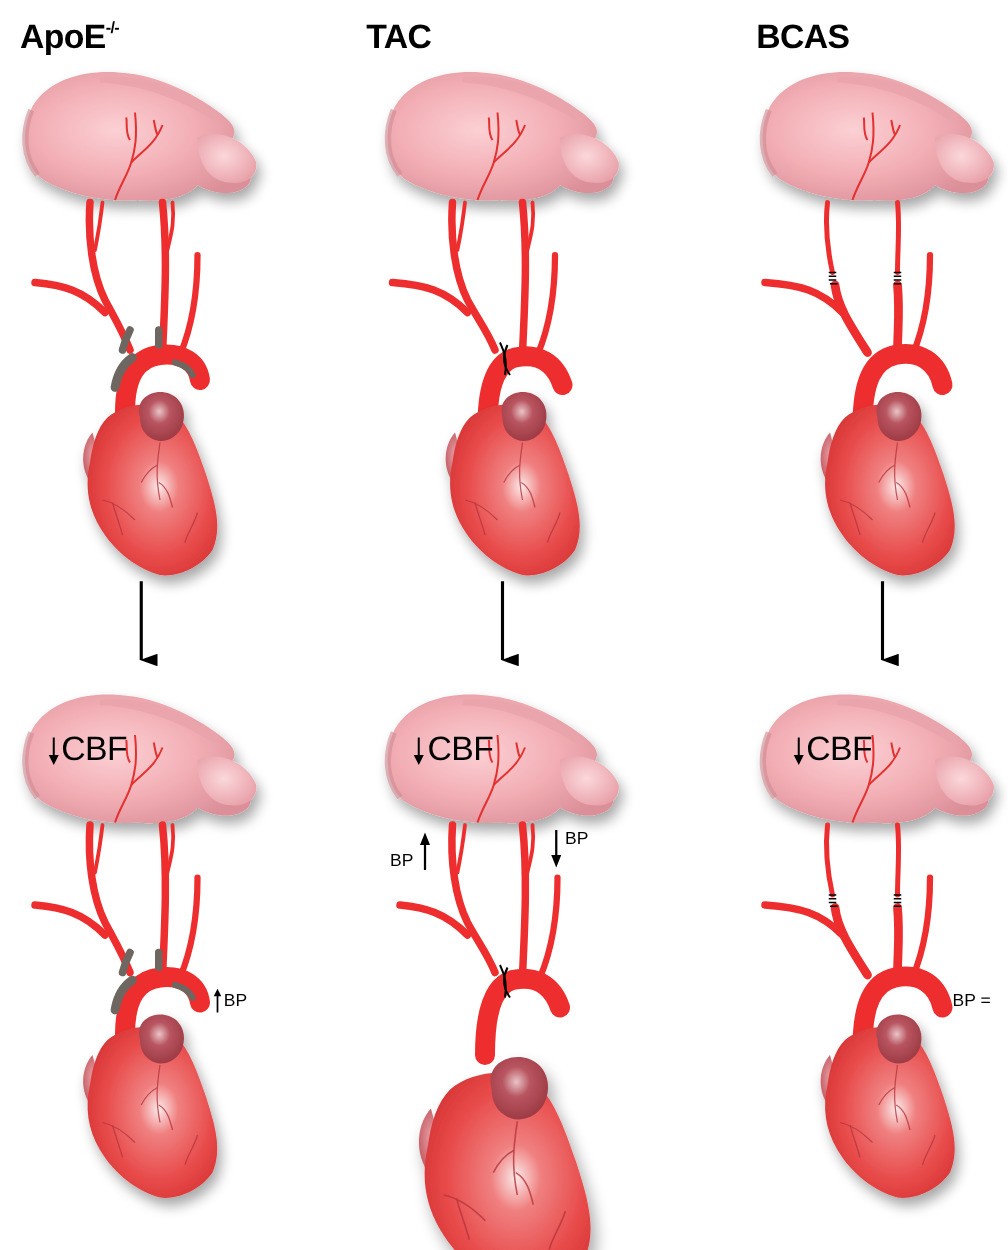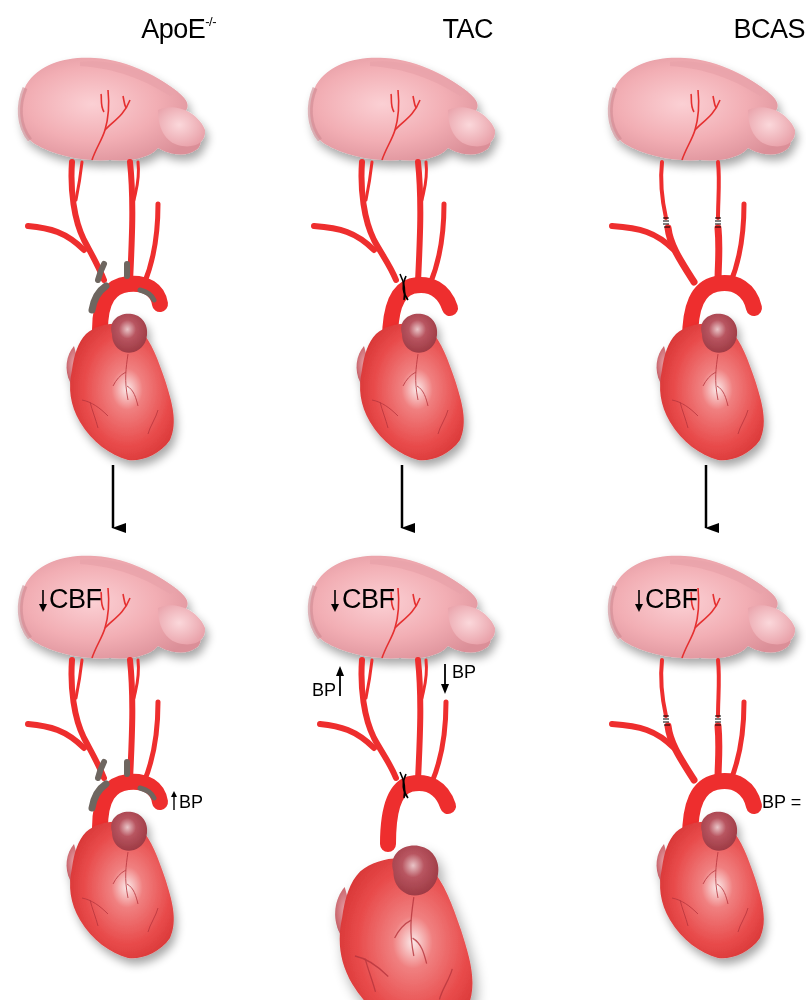--- a/index.html
+++ b/index.html
@@ -1,22 +1,22 @@
 <!DOCTYPE html>
 <html><head>
   <meta charset="utf-8">
   <style>
     html, body { margin: 0; padding: 0; background: #ffffff; }
     body { width: 806px; height: 1000px; position: relative; overflow: hidden;
            font-family: "Liberation Sans", sans-serif; color: #000; }
-    .col-title { position: absolute; top: 14px; font-size: 27px; font-weight: normal;
-                 text-align: right; width: 200px; letter-spacing: -0.5px; }
+    .col-title { position: absolute; top: 14px; font-size: 27px; font-weight: bold;
+                 text-align: left; width: 200px; letter-spacing: -0.5px; }
     .col-title sup { font-size: 13px; position: relative; top: -2px; }
     .panel { position: absolute; }
-    .label { position: absolute; font-size: 18px; white-space: nowrap; }
+    .label { position: absolute; font-size: 14px; white-space: nowrap; }
     .cbf { position: absolute; font-size: 27px; white-space: nowrap; letter-spacing: -0.5px; }
     svg { position: absolute; left: 0; top: 0; overflow: visible; }
   </style>
 </head>
 <body>
 
 <svg width="0" height="0" style="position:absolute">
   <defs>
     <radialGradient id="brainGrad" cx="40%" cy="45%" r="65%">
       <stop offset="0%" stop-color="#fbd0d4"></stop>

